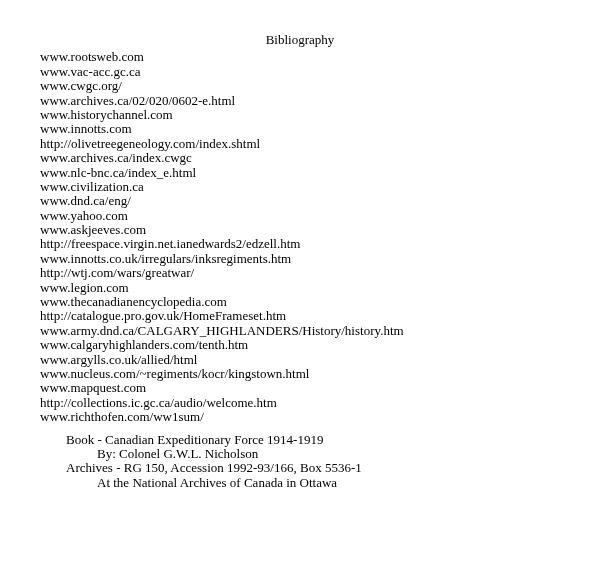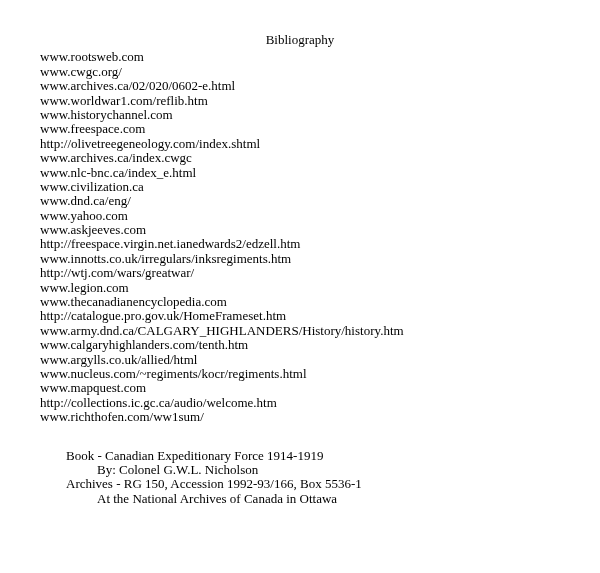--- a/index.html
+++ b/index.html
@@ -28,61 +28,61 @@
   }
   .url-list {
     margin-top: 3px;
     margin-left: 40px;
   }
   .url-line {
     height: 14.4px;
     white-space: nowrap;
   }
   .book-section {
-    margin-top: 24px;
+    margin-top: 8px;
     margin-left: 66px;
   }
   .ref-line {
     height: 14.4px;
     white-space: nowrap;
   }
   .ref-line.indent {
     padding-left: 31px;
   }
 </style>
 </head>
 <body>
 
 <div class="page">
   <div class="doc-title">Bibliography</div>
 
   <div class="url-list">
       <div class="url-line">www.rootsweb.com</div>
+      <div class="url-line">www.vac-acc.gc.ca</div>
       <div class="url-line">www.cwgc.org/</div>
       <div class="url-line">www.archives.ca/02/020/0602-e.html</div>
-      <div class="url-line">www.worldwar1.com/reflib.htm</div>
       <div class="url-line">www.historychannel.com</div>
-      <div class="url-line">www.freespace.com</div>
+      <div class="url-line">www.innotts.com</div>
       <div class="url-line">http://olivetreegeneology.com/index.shtml</div>
       <div class="url-line">www.archives.ca/index.cwgc</div>
       <div class="url-line">www.nlc-bnc.ca/index_e.html</div>
       <div class="url-line">www.civilization.ca</div>
       <div class="url-line">www.dnd.ca/eng/</div>
       <div class="url-line">www.yahoo.com</div>
       <div class="url-line">www.askjeeves.com</div>
       <div class="url-line">http://freespace.virgin.net.ianedwards2/edzell.htm</div>
       <div class="url-line">www.innotts.co.uk/irregulars/inksregiments.htm</div>
       <div class="url-line">http://wtj.com/wars/greatwar/</div>
       <div class="url-line">www.legion.com</div>
       <div class="url-line">www.thecanadianencyclopedia.com</div>
       <div class="url-line">http://catalogue.pro.gov.uk/HomeFrameset.htm</div>
       <div class="url-line">www.army.dnd.ca/CALGARY_HIGHLANDERS/History/history.htm</div>
       <div class="url-line">www.calgaryhighlanders.com/tenth.htm</div>
       <div class="url-line">www.argylls.co.uk/allied/html</div>
-      <div class="url-line">www.nucleus.com/~regiments/kocr/regiments.html</div>
+      <div class="url-line">www.nucleus.com/~regiments/kocr/kingstown.html</div>
       <div class="url-line">www.mapquest.com</div>
       <div class="url-line">http://collections.ic.gc.ca/audio/welcome.htm</div>
       <div class="url-line">www.richthofen.com/ww1sum/</div>
     </div>
 
   <div class="book-section">
       <div class="ref-line">Book - Canadian Expeditionary Force 1914-1919</div>
       <div class="ref-line indent">By: Colonel G.W.L. Nicholson</div>
       <div class="ref-line">Archives - RG 150, Accession 1992-93/166, Box 5536-1</div>
       <div class="ref-line indent">At the National Archives of Canada in Ottawa</div>

